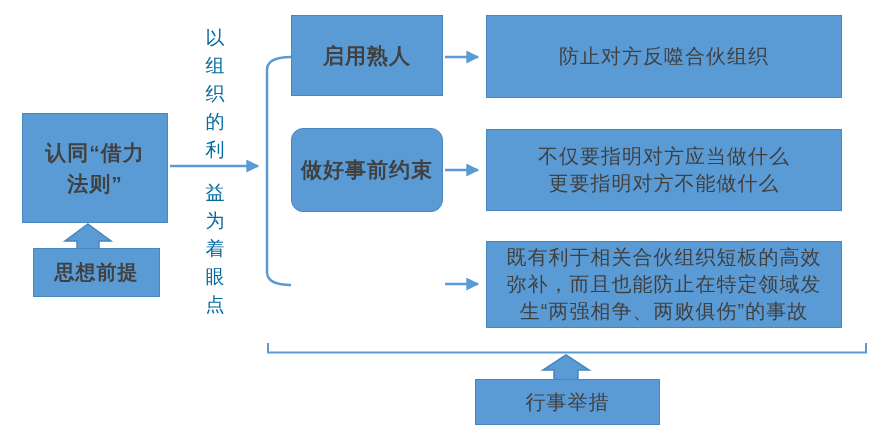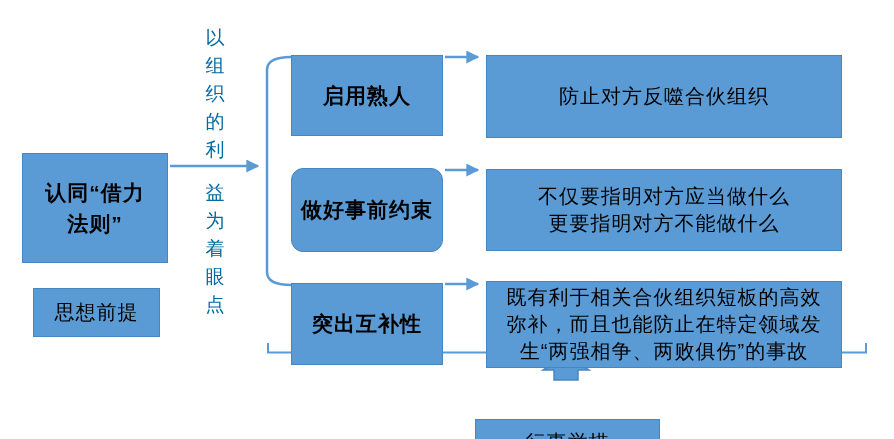--- a/index.html
+++ b/index.html
@@ -17,32 +17,31 @@
     width: 894px; height: 439px;
   }
   .box {
     position: absolute;
     background: #5b9bd5;
     border: 1px solid #4886c0;
     box-sizing: border-box;
     display: flex;
     align-items: center;
     justify-content: center;
-    color: #000000;
+    color: #404040;
     text-align: center;
-    margin-top: 40px;
   }
   .box .box-text {
     white-space: pre-line;
     text-align: center;
     display: block;
     width: 100%;
   }
   .premise-box   { left: 22px;  top: 113px; width: 146px; height: 110px; font-size: 21px; font-weight: 700; line-height: 31px; letter-spacing: 1px; }
-  .premise-tag   { left: 33px;  top: 248px; width: 127px; height: 49px;  font-size: 20px; letter-spacing: 1px; }
+  .premise-tag   { left: 33px;  top: 248px; width: 127px; height: 49px;  font-size: 20px; letter-spacing: 1px; font-weight: bold; }
   .measure-box   { left: 291px; width: 152px; font-size: 21px; font-weight: 700; letter-spacing: 1px; }
   .measure-1     { top: 15px;  height: 81px; }
   .measure-2     { top: 128px; height: 84px; border-radius: 12px; }
   .measure-3     { top: 243px; height: 82px; }
   .result-box    { left: 486px; width: 356px; font-size: 20px; line-height: 27px; letter-spacing: 1px; }
   .result-1      { top: 15px;  height: 83px; }
   .result-2      { top: 129px; height: 82px; }
   .result-3      { top: 241px; height: 87px; justify-content: center; }
   .measures-tag  { left: 475px; top: 379px; width: 185px; height: 46px; font-size: 20px; letter-spacing: 1px; }
   .vertical-caption {
@@ -96,23 +95,20 @@
 
   <div class="vertical-caption vertical-top">以组织的利</div>
   <div class="vertical-caption vertical-bottom">益为着眼点</div>
 
   <div class="box measure-box measure-1">
     <span class="box-text">启用熟人</span>
   </div>
   <div class="box measure-box measure-2">
     <span class="box-text">做好事前约束</span>
   </div>
-  <div class="box measure-box measure-3">
-    <span class="box-text">突出互补性</span>
-  </div>
 
   <div class="box result-box result-1">
     <span class="box-text">防止对方反噬合伙组织</span>
   </div>
   <div class="box result-box result-2">
     <span class="box-text">不仅要指明对方应当做什么
 更要指明对方不能做什么</span>
   </div>
   <div class="box result-box result-3">
     <span class="box-text">既有利于相关合伙组织短板的高效

